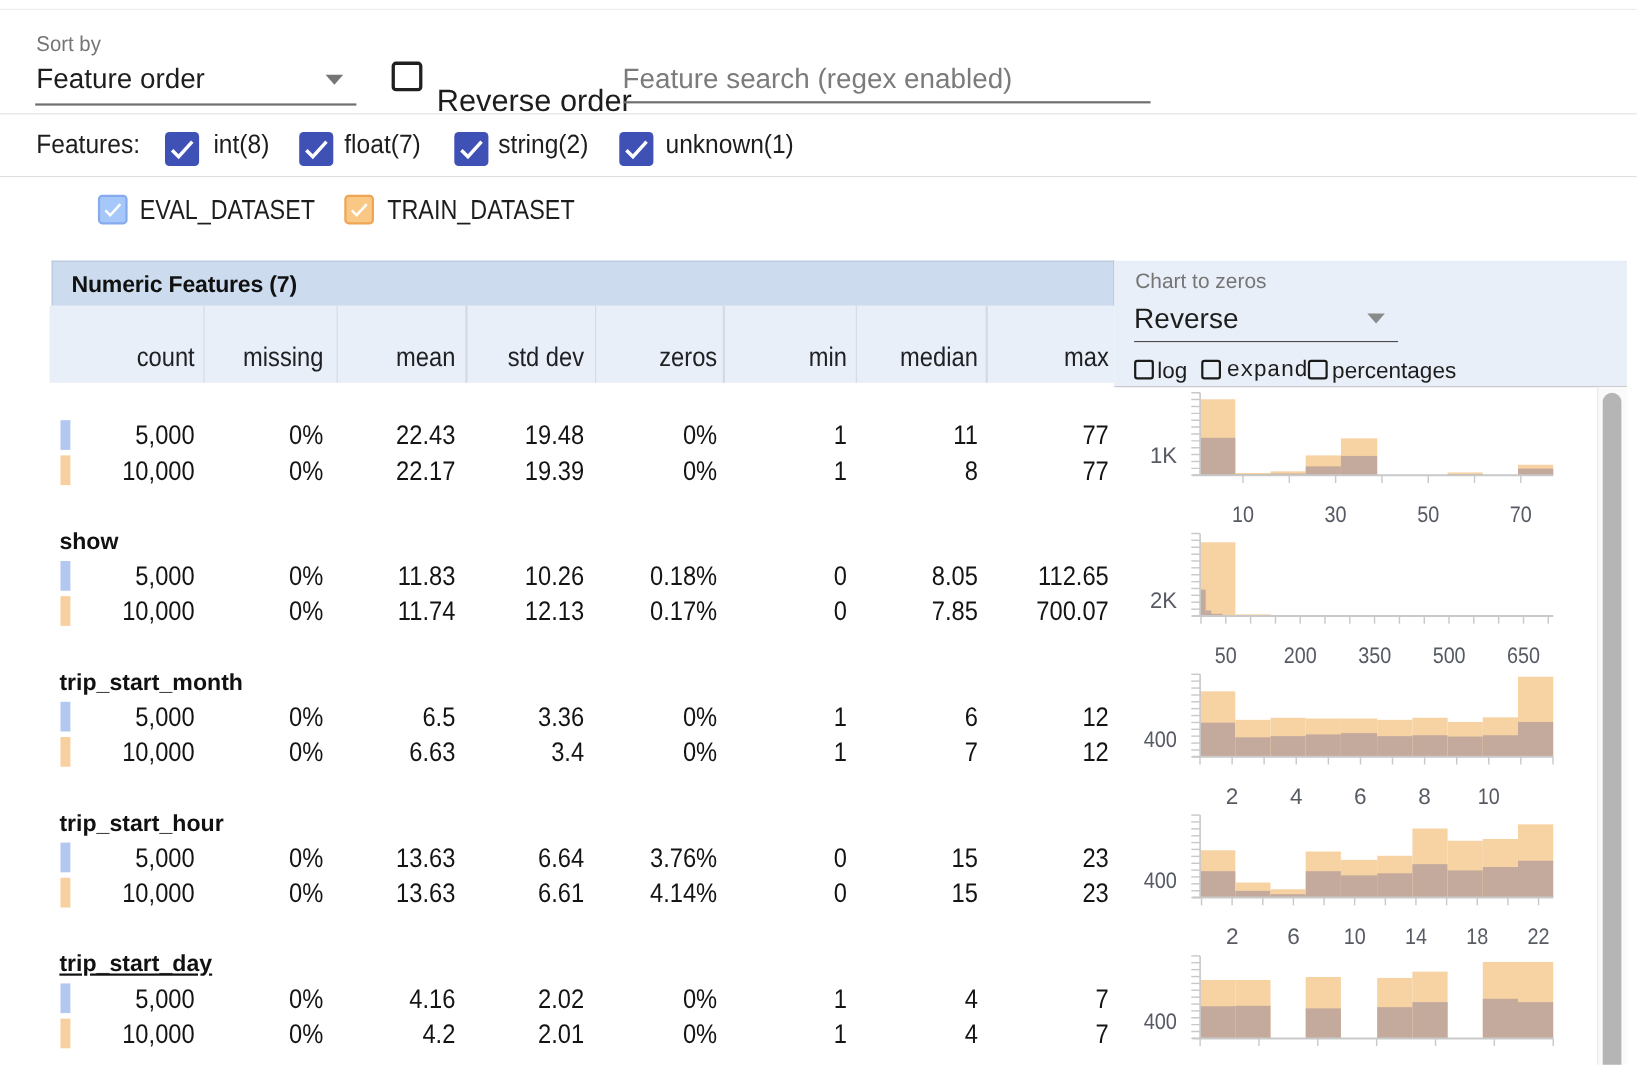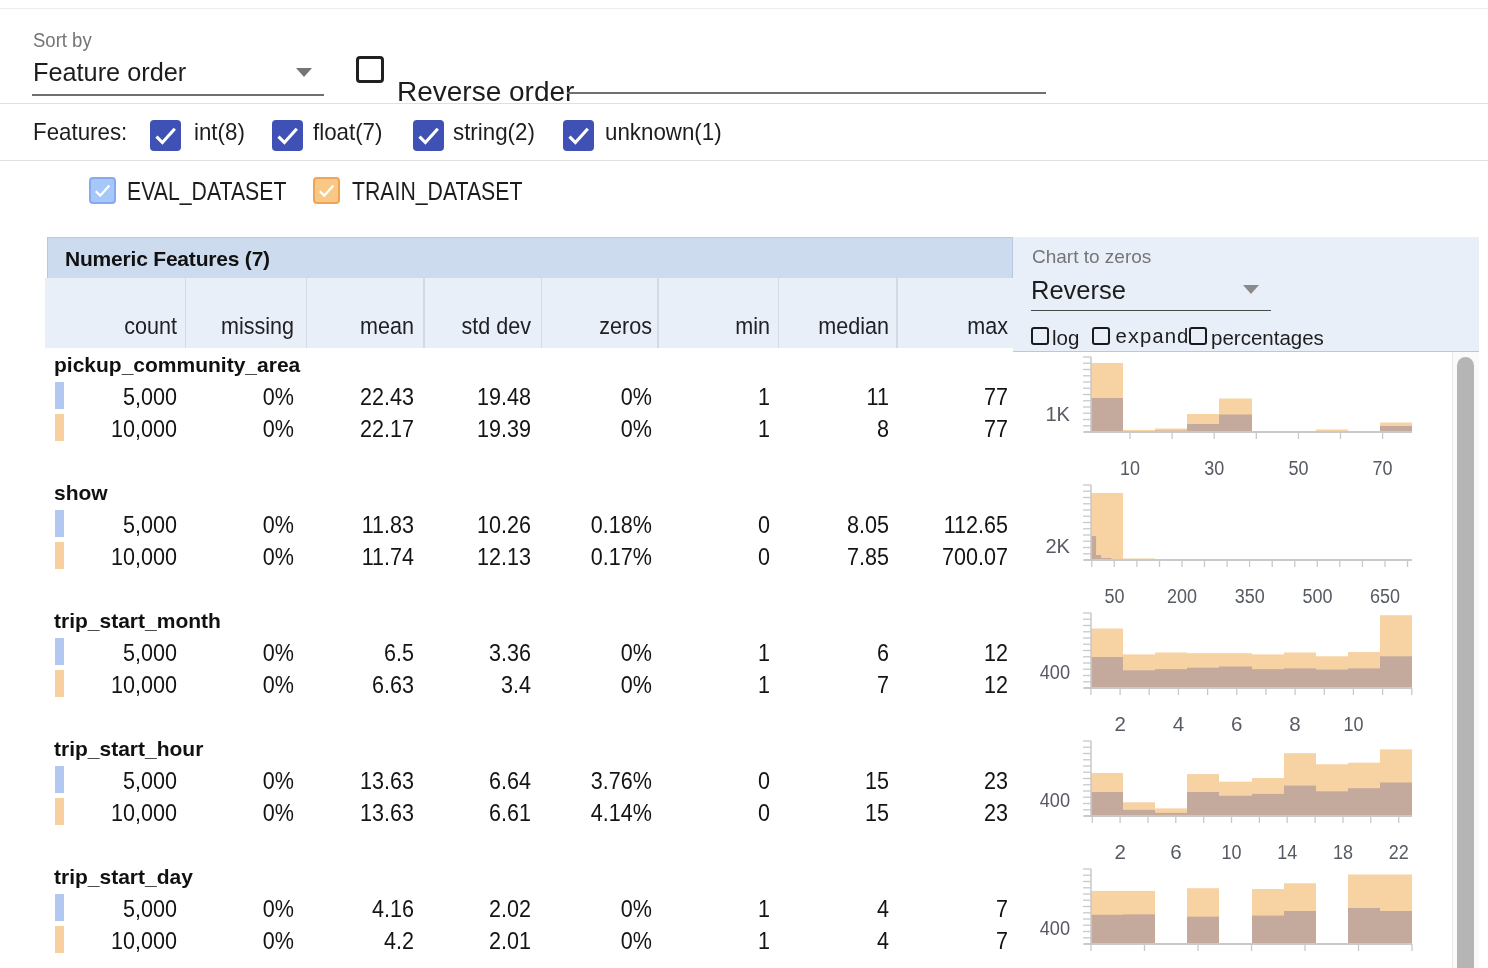--- a/index.html
+++ b/index.html
@@ -19,20 +19,21 @@
 </style></head>
 <body>
 <div id="page">
 
 <div class="abs grey" style="left:33px;top:29px;font-size:19.5px;transform:scaleX(0.95);transform-origin:0 50%;">Sort by</div>
 <div class="abs dark" style="left:33px;top:58px;font-size:25.3px;">Feature order</div>
 <div class="tri" style="left:296px;top:68px;"></div>
 <div class="abs" style="left:32px;top:94px;width:292px;height:2px;background:#6f6f6f;"></div>
 <div class="cb" style="left:356px;top:56px;width:28px;height:27px;border:3px solid #202020;background:#fff;"></div>
 <div class="abs dark" style="left:397px;top:76px;font-size:28px;">Reverse order</div>
+<div class="abs" style="left:566px;top:58px;font-size:25.3px;color:#7b7b7b;">Feature search (regex enabled)</div>
 <div class="abs" style="left:567px;top:92px;width:479px;height:2px;background:#6f6f6f;"></div>
 <div class="abs" style="left:0;top:8px;width:1488px;height:1px;background:#ececec;"></div>
 <div class="abs" style="left:0;top:103px;width:1488px;height:1px;background:#e0e0e0;"></div>
 
 <div class="abs dark cond" style="left:33px;top:120px;font-size:24px;">Features:</div>
 <div class="cb" style="left:150px;top:120px;width:31px;height:31px;background:#3f51b5;"><svg viewBox="0 0 24 24" width="100%" height="100%">
         <path d="M5 12.8l4.6 4.6 9.6-10.6" stroke="#fff" stroke-width="2.4" fill="none"></path>
       </svg></div>
 <div class="abs dark cond" style="left:194px;top:120px;font-size:24px;">int(8)</div>
 <div class="cb" style="left:272px;top:120px;width:31px;height:31px;background:#3f51b5;"><svg viewBox="0 0 24 24" width="100%" height="100%">
@@ -82,21 +83,20 @@
 <div class="abs dark" style="left:1031px;top:276px;font-size:25.5px;">Reverse</div>
 <div class="tri" style="left:1243px;top:285px;border-top-color:#8a8a8a;"></div>
 <div class="abs" style="left:1031px;top:309.5px;width:240px;height:1.6px;background:#4a4a4a;"></div>
 <div class="cb" style="left:1031px;top:327px;width:18px;height:18px;border:2.5px solid #1a1a1a;border-radius:3px;background:#e9eff8;"></div>
 <div class="abs dark" style="left:1052px;top:326px;font-size:20.5px;">log</div>
 <div class="cb" style="left:1092px;top:327px;width:18px;height:18px;border:2.5px solid #1a1a1a;border-radius:3px;background:#e9eff8;"></div>
 <div class="abs dark" style="left:1115px;top:326px;font-size:20.5px;font-family:Liberation Mono, monospace;">expand</div>
 <div class="cb" style="left:1189px;top:327px;width:18px;height:18px;border:2.5px solid #1a1a1a;border-radius:3px;background:#e9eff8;"></div>
 <div class="abs dark" style="left:1211px;top:326px;font-size:20.5px;">percentages</div>
 
-<div class="fname" style="top:350px;">pickup_community_area</div>
 <div class="sw swb" style="top:382px;"></div>
 <div class="sw swo" style="top:414px;"></div>
 <div class="num" style="left:6.5px;top:380px;">5,000</div>
 <div class="num" style="left:124px;top:380px;">0%</div>
 <div class="num" style="left:244px;top:380px;">22.43</div>
 <div class="num" style="left:361px;top:380px;">19.48</div>
 <div class="num" style="left:481.5px;top:380px;">0%</div>
 <div class="num" style="left:600px;top:380px;">1</div>
 <div class="num" style="left:719px;top:380px;">11</div>
 <div class="num" style="left:837.5px;top:380px;">77</div>
@@ -158,21 +158,21 @@
 <div class="num" style="left:719px;top:764px;">15</div>
 <div class="num" style="left:837.5px;top:764px;">23</div>
 <div class="num" style="left:6.5px;top:796px;">10,000</div>
 <div class="num" style="left:124px;top:796px;">0%</div>
 <div class="num" style="left:244px;top:796px;">13.63</div>
 <div class="num" style="left:361px;top:796px;">6.61</div>
 <div class="num" style="left:481.5px;top:796px;">4.14%</div>
 <div class="num" style="left:600px;top:796px;">0</div>
 <div class="num" style="left:719px;top:796px;">15</div>
 <div class="num" style="left:837.5px;top:796px;">23</div>
-<div class="fname" style="top:862px;">trip_start_day</div>
+<div class="fname" style="top:862px;text-decoration:underline;">trip_start_day</div>
 <div class="sw swb" style="top:894px;"></div>
 <div class="sw swo" style="top:926px;"></div>
 <div class="num" style="left:6.5px;top:892px;">5,000</div>
 <div class="num" style="left:124px;top:892px;">0%</div>
 <div class="num" style="left:244px;top:892px;">4.16</div>
 <div class="num" style="left:361px;top:892px;">2.02</div>
 <div class="num" style="left:481.5px;top:892px;">0%</div>
 <div class="num" style="left:600px;top:892px;">1</div>
 <div class="num" style="left:719px;top:892px;">4</div>
 <div class="num" style="left:837.5px;top:892px;">7</div>

